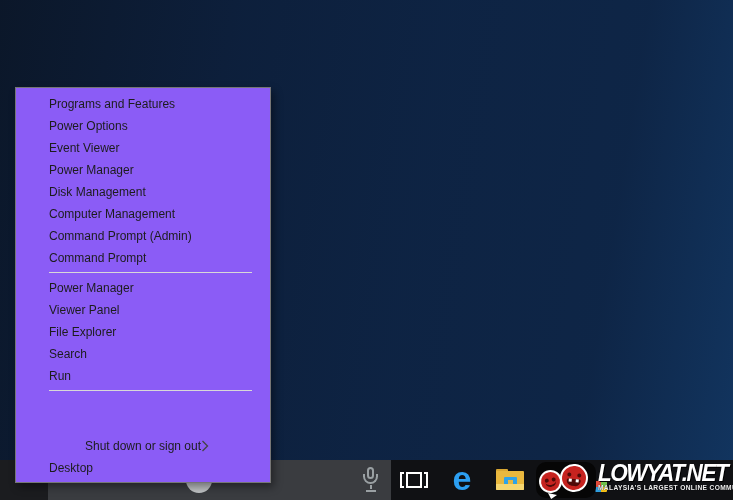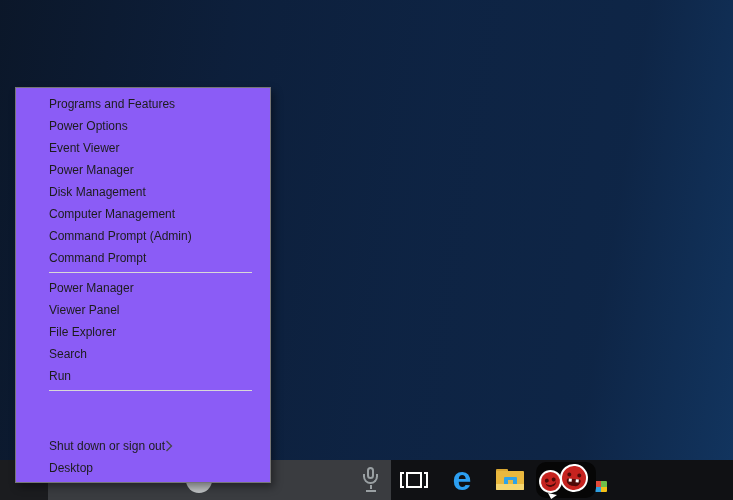--- a/index.html
+++ b/index.html
@@ -81,21 +81,21 @@
   .lw-tag { margin-top:1px; font-weight:bold; font-size:6.6px; color:#efefef; letter-spacing:0.38px;
             white-space:nowrap; text-shadow:0 0 1px #000000; }
 
   
   .winx-menu { position:absolute; left:15px; top:87px; width:256px; background:#8b5cf6;
                border:1px solid #767676; box-shadow:3px 4px 8px rgba(0,0,0,0.4);
                padding:5px 16px 3px 0; z-index:30; }
   .mi { height:22px; line-height:22px; padding-left:33px; font-size:12px; color:#1c1c1c; cursor:default;
         display:flex; align-items:center; }
   .mi span.lbl { line-height:normal; }
-  .mi-sub { justify-content:flex-start; padding-right:9px;margin-top:44px; }
+  .mi-sub { justify-content:center; padding-right:9px;margin-top:44px; }
   .sep { height:1px; background:#d8d8d8; margin:3px 2px 4px 33px; }
   .chev { width:8px; height:12px; }
 </style>
 </head>
 <body>
 
 <div class="desktop">
   <div class="desktop-fix"></div>
 </div>
 
@@ -151,20 +151,24 @@
     <div class="mask mask-2">
         <i class="eye e-l"></i>
         <i class="eye e-r"></i>
       <i class="grin">
           <i class="fang f-l"></i>
           <i class="fang f-r"></i>
         </i>
     </div>
     <i class="shard"></i>
   </div>
+  <div class="lw-text">
+    <div class="lw-title">LOWYAT.NET</div>
+    <div class="lw-tag">MALAYSIA'S LARGEST ONLINE COMMUNITY</div>
+  </div>
 </div>
 
 <div class="winx-menu">
   <div class="mi">Programs and Features</div>
   <div class="mi">Power Options</div>
   <div class="mi">Event Viewer</div>
   <div class="mi">Power Manager</div>
   <div class="mi">Disk Management</div>
   <div class="mi">Computer Management</div>
   <div class="mi">Command Prompt (Admin)</div>

